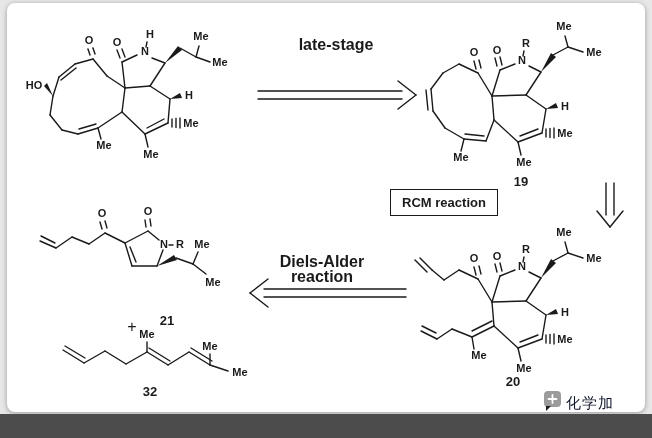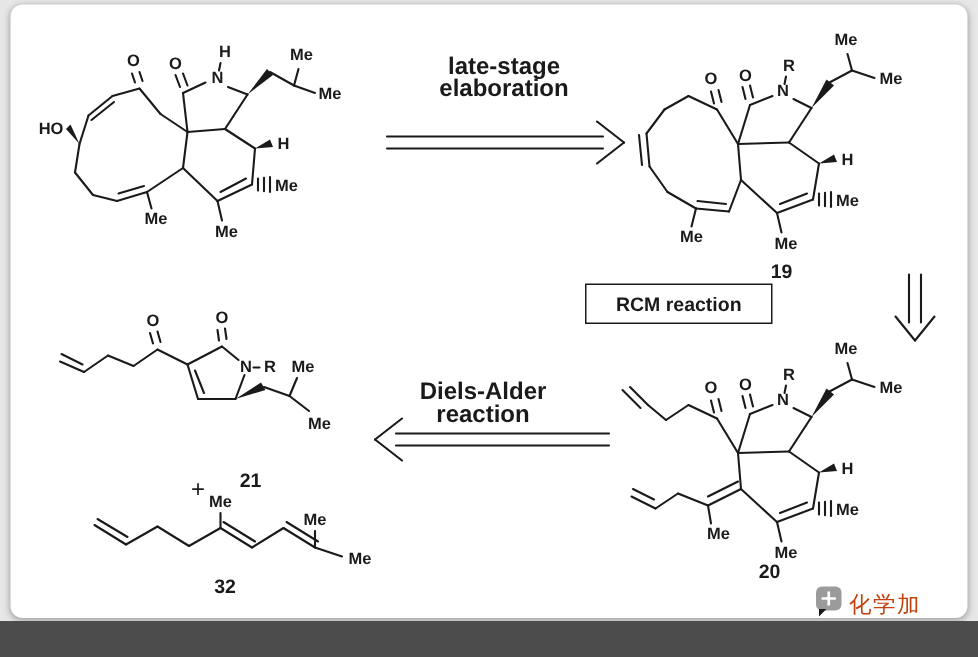--- a/index.html
+++ b/index.html
@@ -24,27 +24,27 @@
   svg.scheme { position:absolute; inset:0; z-index:2; }
   svg.scheme path, svg.scheme line { stroke:#1a1a1a; stroke-width:1.4; fill:none; stroke-linecap:round; }
   svg.scheme polygon { fill:#1a1a1a; stroke:none; }
   svg.scheme text { font-family:"Liberation Sans", sans-serif; font-size:11px; font-weight:600; fill:#1a1a1a; }
   .lbl { position:absolute; z-index:3; white-space:nowrap; }
   .caption { font-size:13px; transform:translate(-50%,-50%); text-align:center; }
   .bold { font-weight:bold; }
   .arrowlbl { font-weight:bold; font-size:16px; line-height:15px; text-align:center; transform:translateX(-50%); }
   .arrowlbl span { display:block; }
   .rcm-box {
-    position:absolute; z-index:3; left:390px; top:189px; width:125px; height:27px;
+    position:absolute; z-index:3; left:390px; top:189px; width:108px; height:27px;
     border:1.4px solid #1a1a1a; background:#fff;
     display:flex; align-items:center; justify-content:center;
     font-weight:bold; font-size:13px;
   }
   .plus-sign { font-size:16px; transform:translate(-50%,-50%); }
-  .watermark-text { left:566px; top:394px; color:#c2410c; font-size:15px; letter-spacing:1px; }
+  .watermark-text { left:566px; top:394px; color:#0f172a; font-size:15px; letter-spacing:1px; }
 </style>
 </head>
 <body>
 
 <div class="stage">
   <div class="card"></div>
 
   <svg class="scheme" width="652" height="438" viewBox="0 0 652 438">
 
     <g>
@@ -308,21 +308,20 @@
     <g>
       <rect x="544" y="391" width="17" height="16" rx="4" fill="#9b9b9b" stroke="none"></rect>
       <path d="M552.5,395 L552.5,403" style="stroke:#ffffff;stroke-width:1.8"></path>
       <path d="M548.5,399 L556.5,399" style="stroke:#ffffff;stroke-width:1.8"></path>
       <polygon points="546,406 546,411 551,406" fill="#9b9b9b"></polygon>
     </g>
   </svg>
 
   <div class="lbl arrowlbl" style="left:336px; top:37px;">
     <span>late-stage</span>
-    <span>elaboration</span>
   </div>
 
   <div class="rcm-box">
     <span>RCM reaction</span>
   </div>
 
   <div class="lbl arrowlbl" style="left:322px; top:254px;">
     <span>Diels-Alder</span>
     <span>reaction</span>
   </div>

